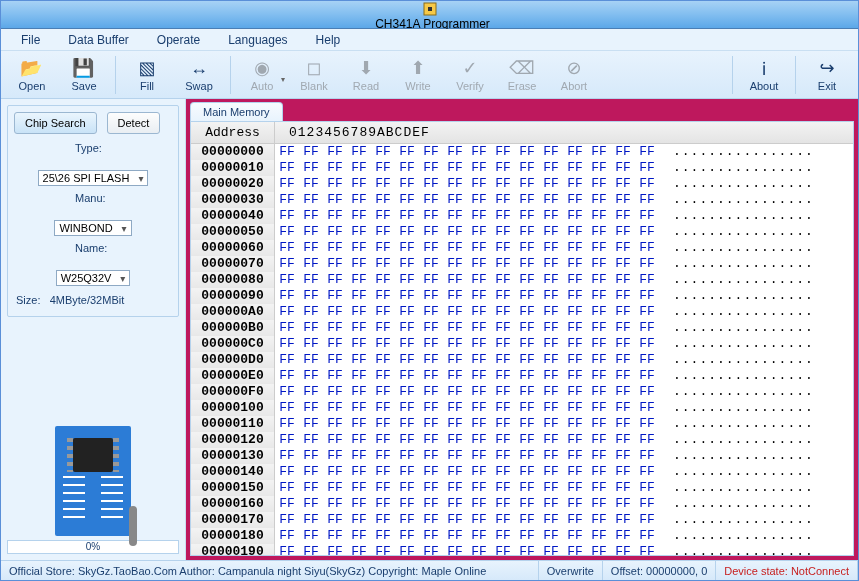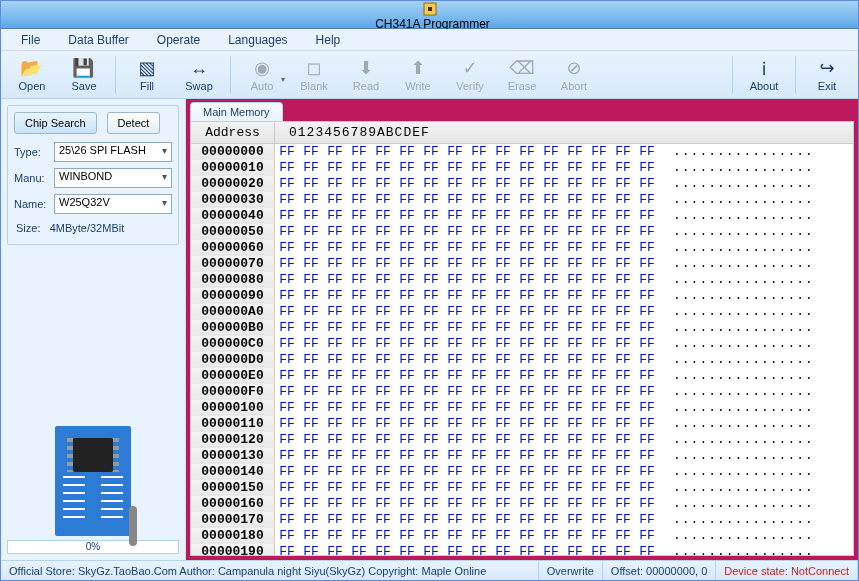--- a/index.html
+++ b/index.html
@@ -31,21 +31,21 @@
 
 
 .body-area { flex: 1; display: flex; background: #e8f3fd; overflow: hidden; }
 
 
 .left-panel { width: 185px; background: #e8f3fd; padding: 6px; display: flex; flex-direction: column; border-right: 1px solid #c9dff2; }
 .panel-group { border: 1px solid #b5d2ec; background: #e8f3fd; padding: 6px; border-radius: 2px; }
 .btn-row { display: flex; gap: 10px; margin-bottom: 8px; }
 .pbtn { flex: 0 0 auto; padding: 4px 10px; background: linear-gradient(#fdfdfd, #e9eef3); border: 1px solid #9bb7d1; border-radius: 3px; font-size: 11px; cursor: default; }
 .pbtn.primary { background: linear-gradient(#eaf5fd, #c9e3f7); }
-.field-row { display: flex; align-items: center; margin: 6px 0; gap: 4px; }
+.field-row { display: flex; align-items: center; margin: 6px 0; gap: 16px; flex-direction: column; }
 .field-row label { width: 36px; color: #1a3e6e; font-size: 11px; }
 .field-row .combo { flex: 1; height: 20px; background: #fff; border: 1px solid #8ea9c4; font-size: 11px; padding: 1px 18px 1px 4px; position: relative; }
 .field-row .combo::after { content: "▾"; position: absolute; right: 4px; top: 2px; color: #555; font-size: 10px; }
 .left-panel .size-row { font-size: 11px; color: #1a3e6e; margin: 8px 0 4px 2px; }
 
 .chip-graphic { margin-top: auto; align-self: center; width: 76px; height: 110px; background: #2c7cd6; border-radius: 2px; position: relative; margin-bottom: 4px; }
 .chip-graphic .ic { position: absolute; top: 12px; left: 18px; width: 40px; height: 34px; background: #222; border-radius: 2px; }
 .chip-graphic .ic::before, .chip-graphic .ic::after { content: ""; position: absolute; width: 6px; height: 100%; }
 .chip-graphic .ic::before { left: -6px; background: repeating-linear-gradient(#999 0 4px, transparent 4px 8px); }
 .chip-graphic .ic::after { right: -6px; background: repeating-linear-gradient(#999 0 4px, transparent 4px 8px); }

